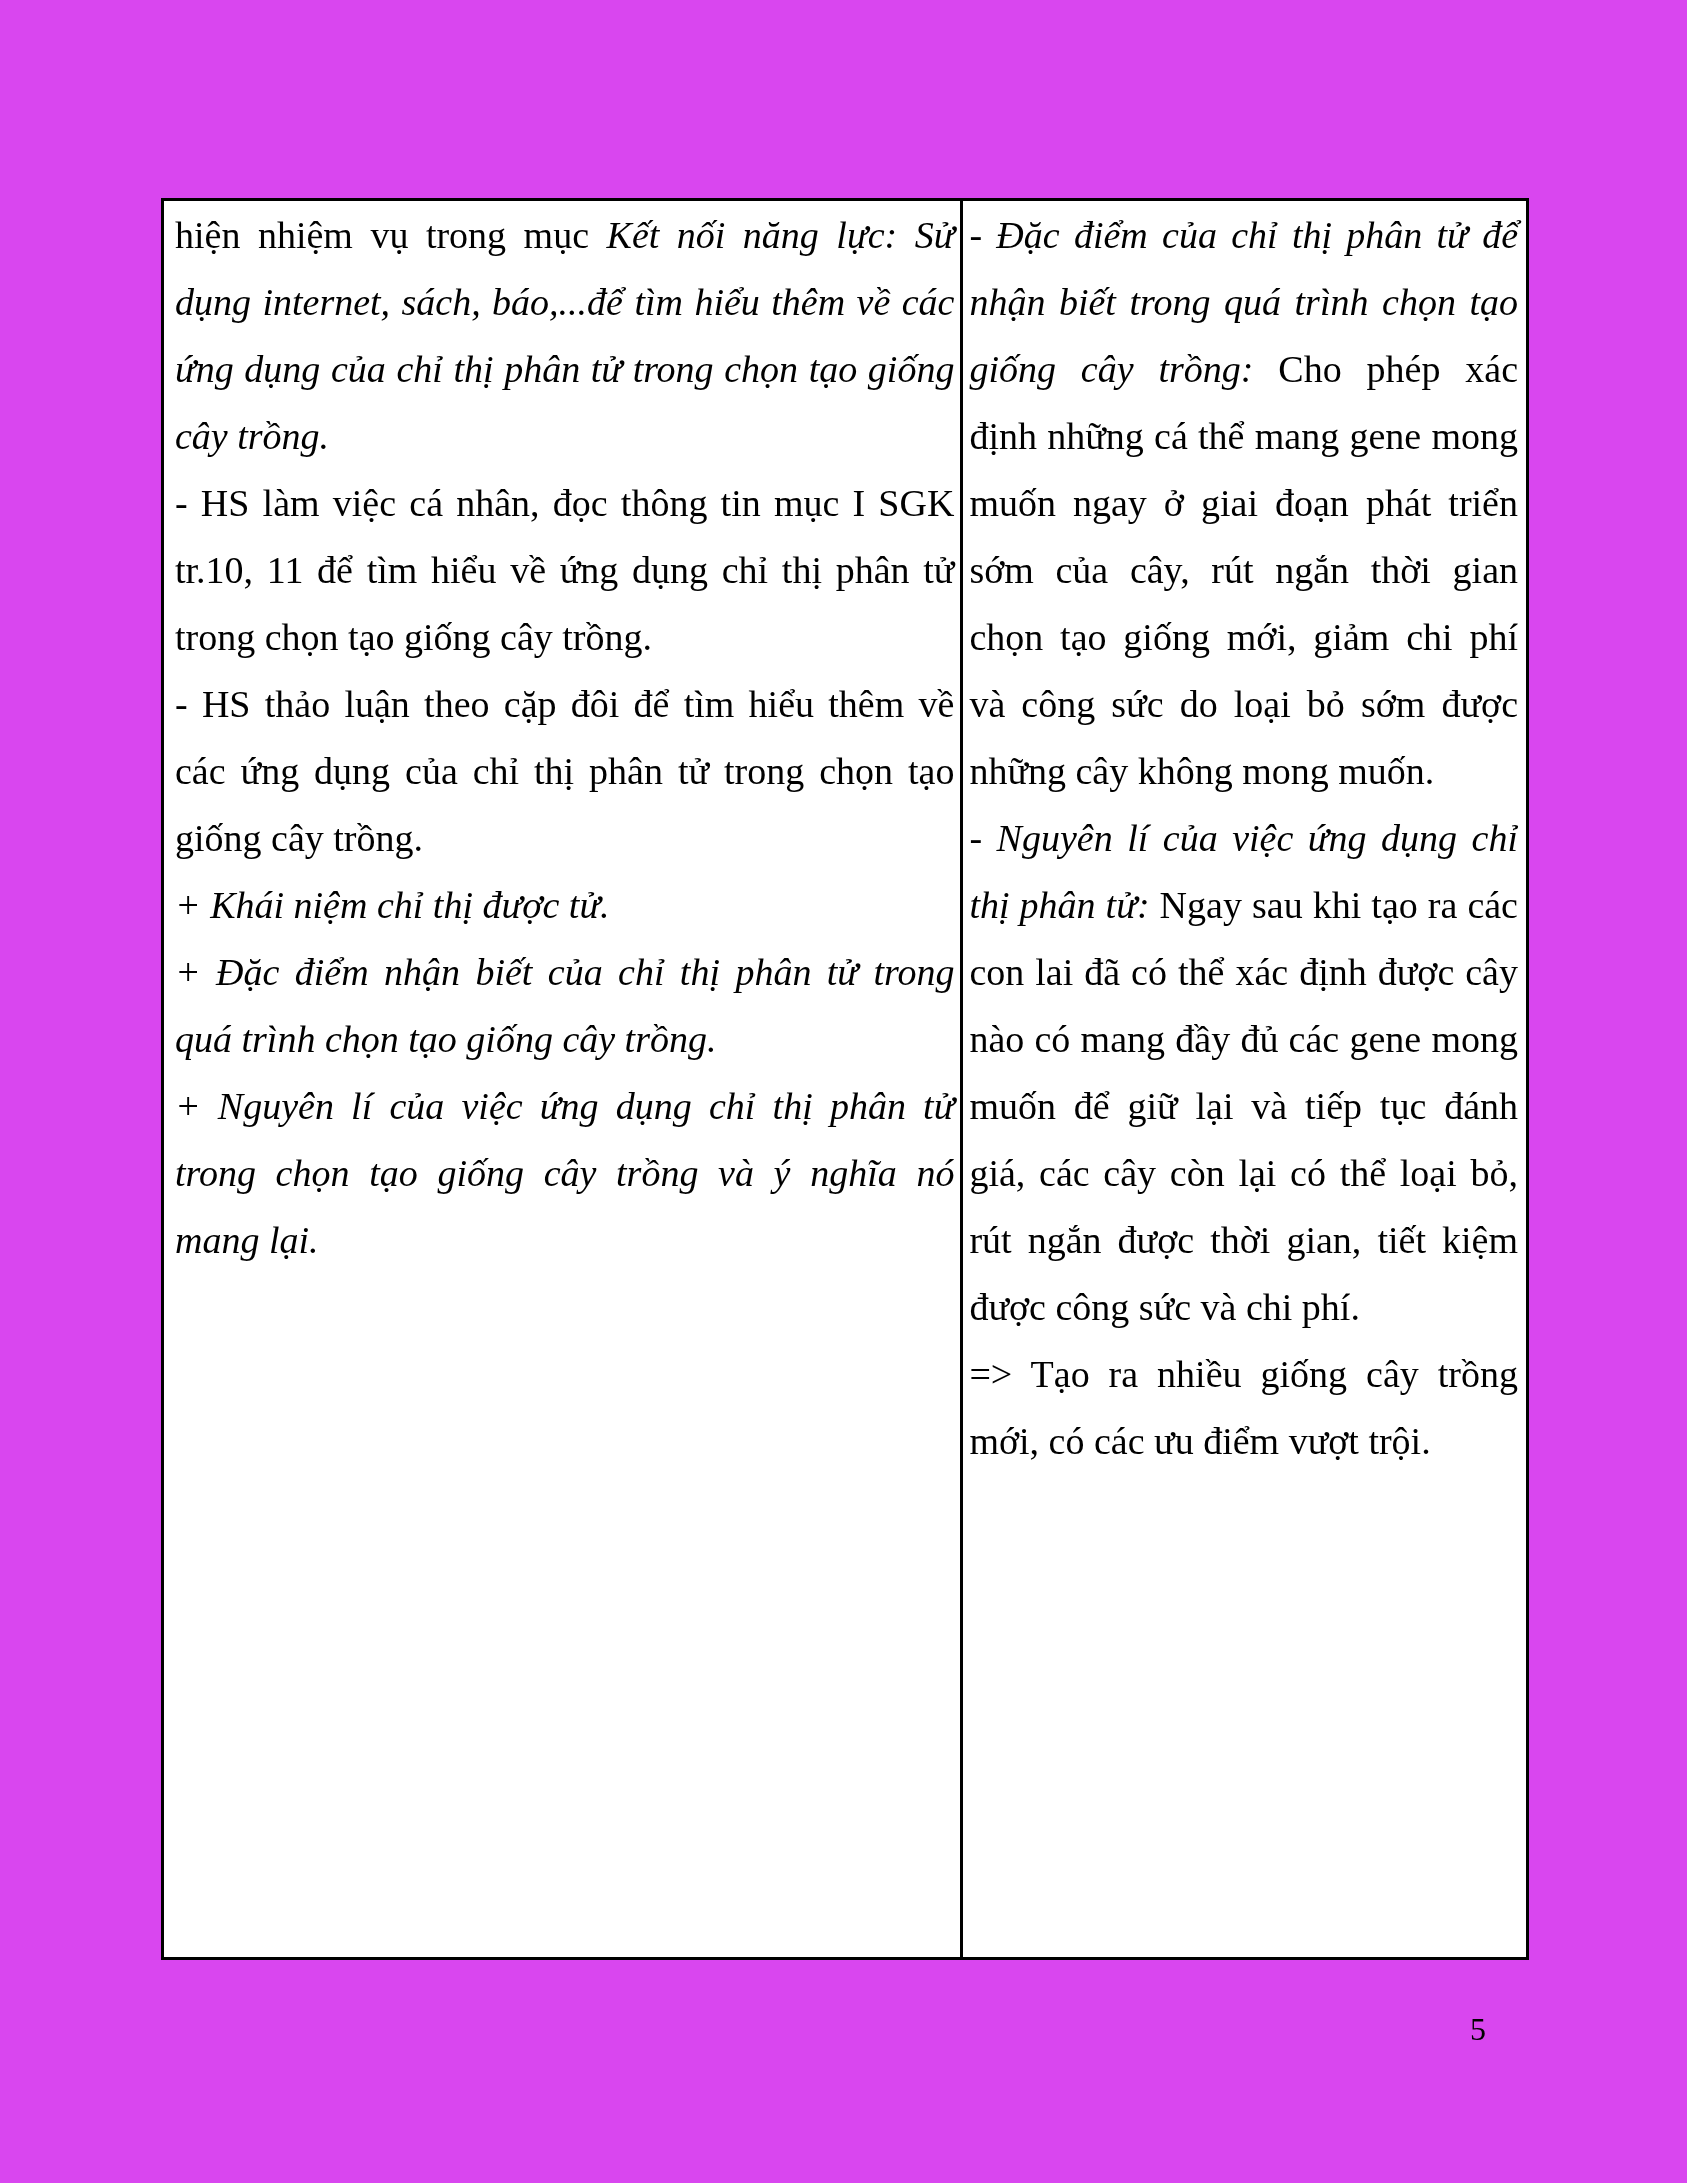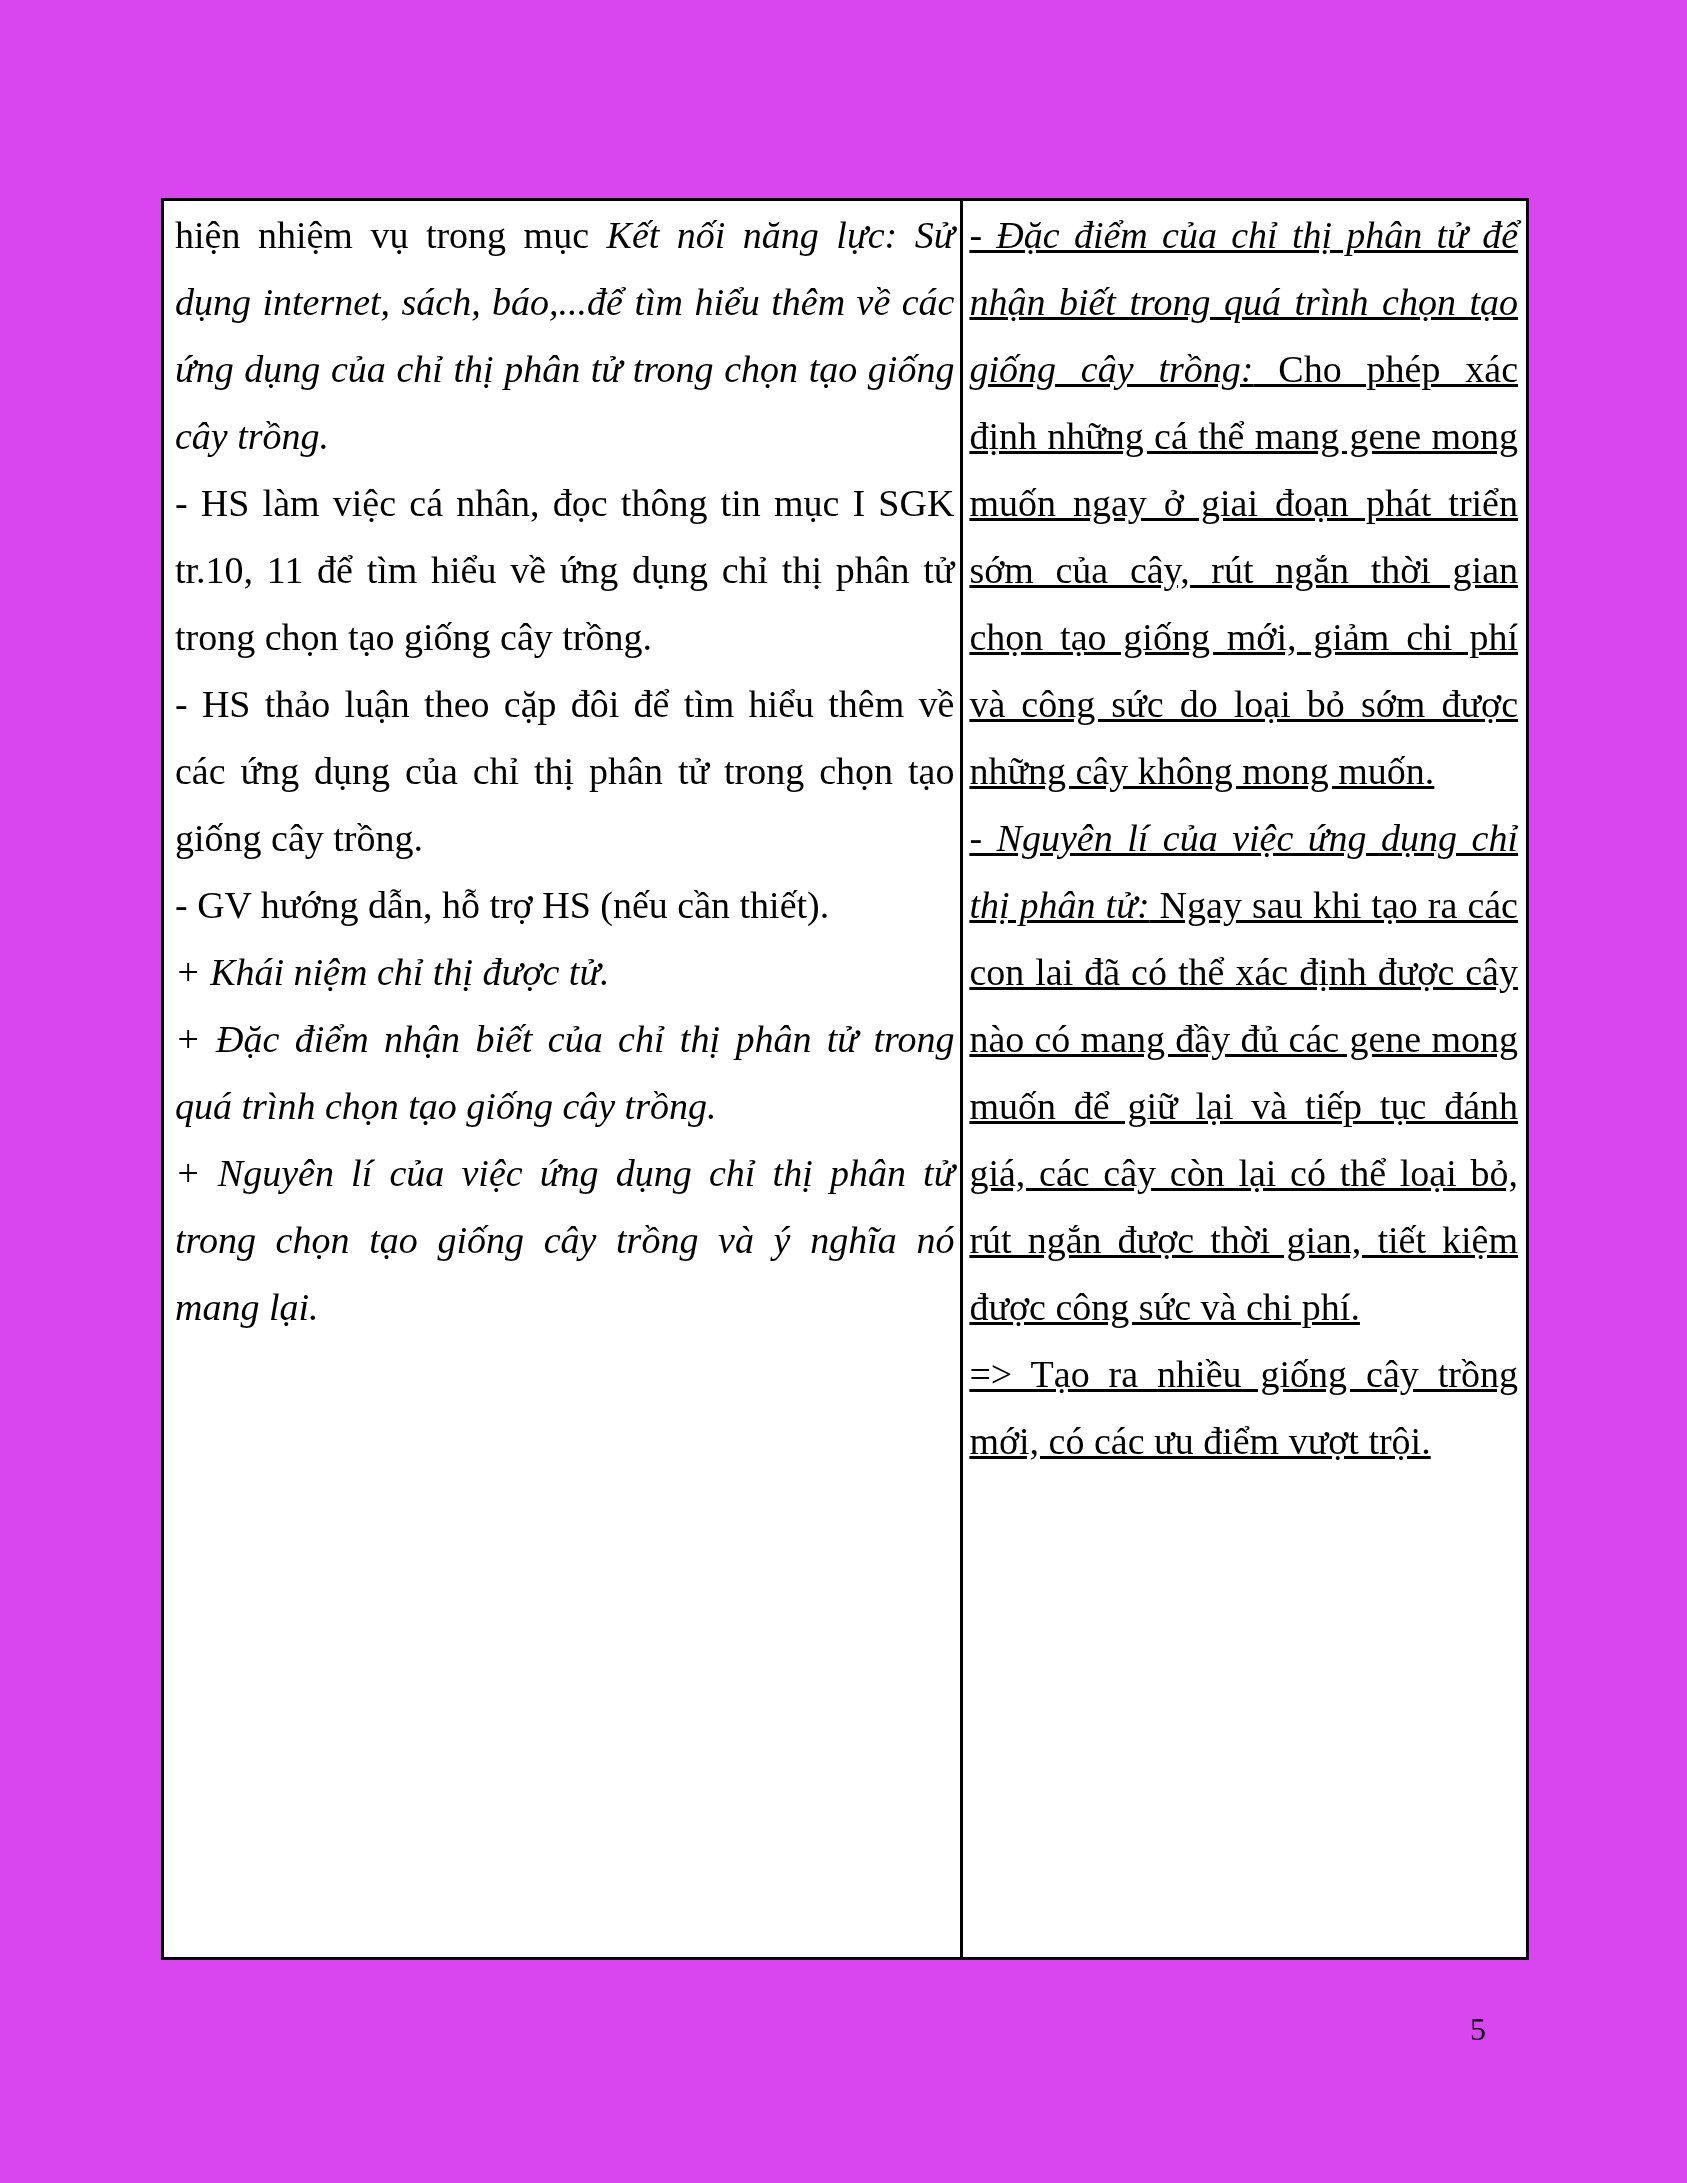--- a/index.html
+++ b/index.html
@@ -30,21 +30,20 @@
     color:#000000;
   }
   .cell.left {
     width:799px;
     border-right:3.2px solid #000000;
     padding:0.8px 5.6px 6.4px 11px;
   }
   .cell.right {
     flex:1;
     padding:0.8px 8px 6.4px 6.4px;
-    text-decoration:underline;
   }
   .para { margin:0; }
   .run.bold { font-weight:700; }
   .run.italic { font-style:italic; }
   .page-number {
     position:absolute;
     left:1470px; top:2012px;
     font-size:32px;
     line-height:35px;
     color:#000000;
@@ -52,21 +51,20 @@
 </style>
 </head>
 <body>
 
 <div class="page">
   <div class="doc-table">
     <div class="cell left">
         <div class="para"><span class="run">hiện nhiệm vụ trong mục </span><span class="run italic">Kết nối năng lực: Sử dụng internet, sách, báo,...để tìm hiểu thêm về các ứng dụng của chỉ thị phân tử trong chọn tạo giống cây trồng.</span></div>
         <div class="para"><span class="run">- HS làm việc cá nhân, đọc thông tin mục I SGK tr.10, 11 để tìm hiểu về ứng dụng chỉ thị phân tử trong chọn tạo giống cây trồng.</span></div>
         <div class="para"><span class="run">- HS thảo luận theo cặp đôi để tìm hiểu thêm về các ứng dụng của chỉ thị phân tử trong chọn tạo giống cây trồng.</span></div>
-        <div class="para"><span class="run">- GV hướng dẫn, hỗ trợ HS (nếu cần thiết).</span></div>
         <div class="para"><span class="run italic">+ Khái niệm chỉ thị được tử.</span></div>
         <div class="para"><span class="run italic">+ Đặc điểm nhận biết của chỉ thị phân tử trong quá trình chọn tạo giống cây trồng.</span></div>
         <div class="para"><span class="run italic">+ Nguyên lí của việc ứng dụng chỉ thị phân tử trong chọn tạo giống cây trồng và ý nghĩa nó mang lại.</span></div>
       </div>
     <div class="cell right">
         <div class="para"><span class="run italic">- Đặc điểm của chỉ thị phân tử để nhận biết trong quá trình chọn tạo giống cây trồng:</span><span class="run"> Cho phép xác định những cá thể mang gene mong muốn ngay ở giai đoạn phát triển sớm của cây, rút ngắn thời gian chọn tạo giống mới, giảm chi phí và công sức do loại bỏ sớm được những cây không mong muốn.</span></div>
         <div class="para"><span class="run italic">- Nguyên lí của việc ứng dụng chỉ thị phân tử:</span><span class="run"> Ngay sau khi tạo ra các con lai đã có thể xác định được cây nào có mang đầy đủ các gene mong muốn để giữ lại và tiếp tục đánh giá, các cây còn lại có thể loại bỏ, rút ngắn được thời gian, tiết kiệm được công sức và chi phí.</span></div>
         <div class="para"><span class="run">=&gt; Tạo ra nhiều giống cây trồng mới, có các ưu điểm vượt trội.</span></div>
       </div>
   </div>

